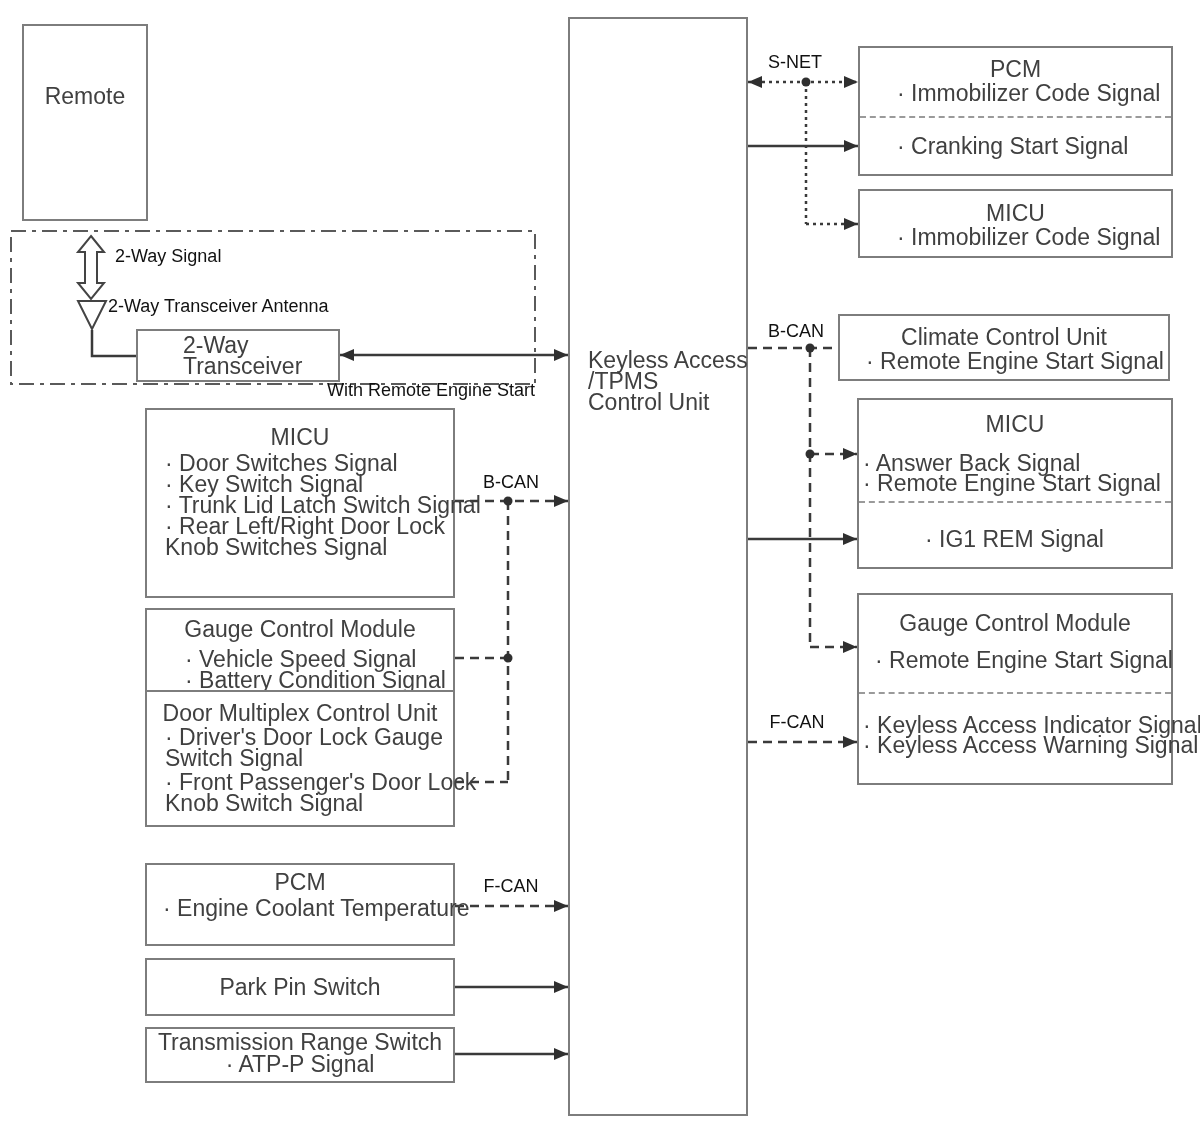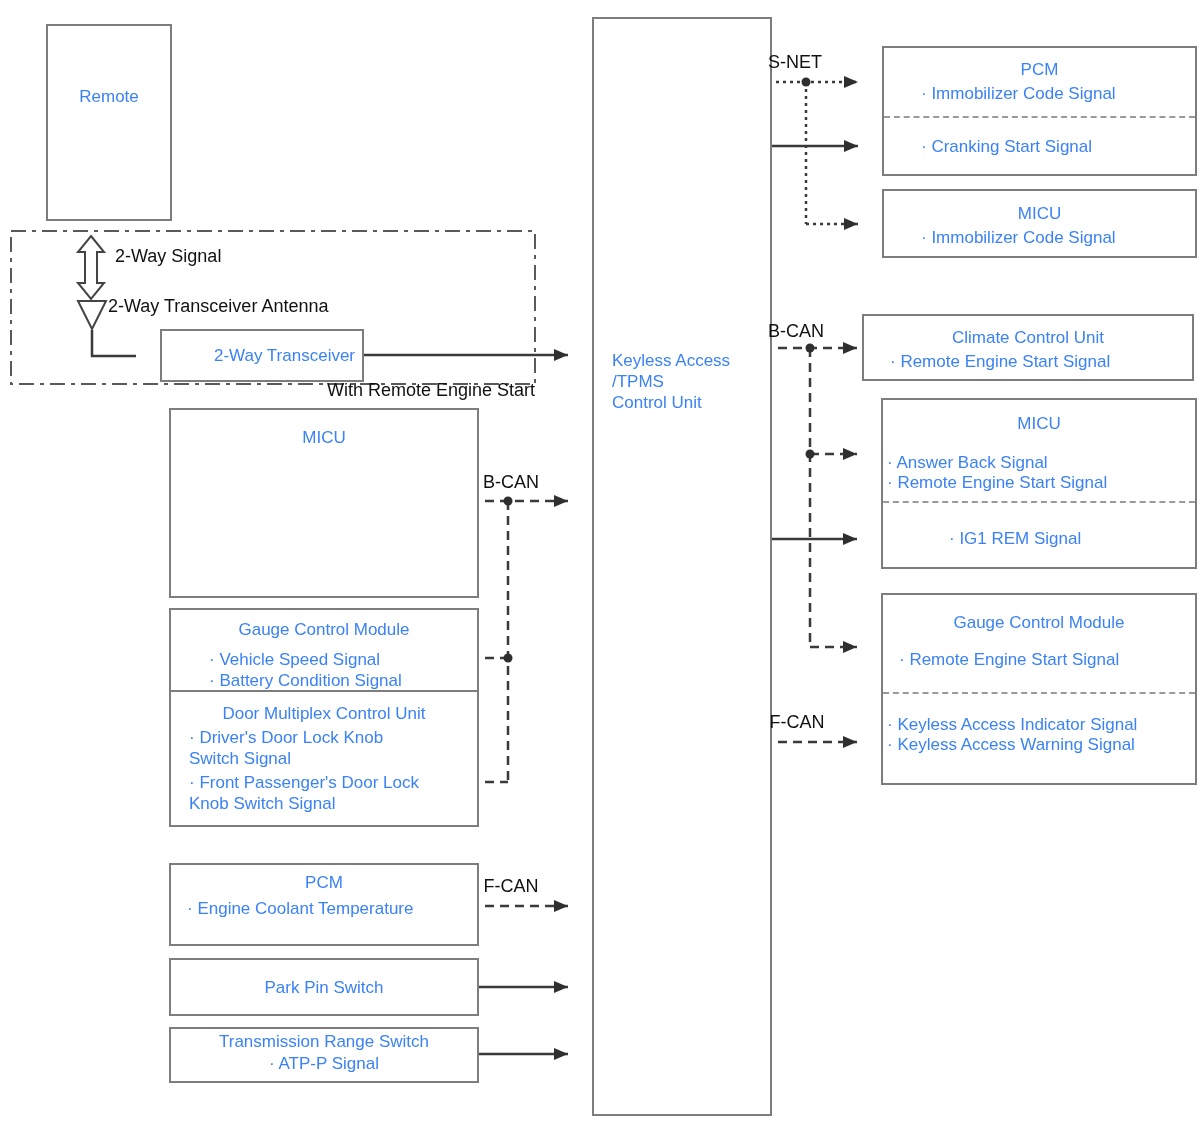--- a/index.html
+++ b/index.html
@@ -1,20 +1,20 @@
 <!DOCTYPE html>
 <html><head>
 <meta charset="utf-8">
 <style>
   html,body{margin:0;padding:0;background:#fff;}
   .canvas{position:relative;width:1200px;height:1138px;background:#fff;
           font-family:"Liberation Sans",sans-serif;color:#111;overflow:hidden;}
   svg.wires{position:absolute;left:0;top:0;width:1200px;height:1138px;}
   .box{position:absolute;background:#fff;border:2px solid #7d7d7d;box-sizing:border-box;
-       font-size:17px;line-height:21px;color:#3b82f6;margin-left:24px;}
+       font-size:23px;line-height:21px;color:#404040;}
   .box .title{text-align:center;}
   .abs{position:absolute;white-space:nowrap;}
   .ctr{left:0;width:100%;text-align:center;}
   .divider{position:absolute;left:0;right:0;border-top:2px dashed #9a9a9a;height:0;}
   .lbl{position:absolute;font-size:18px;line-height:20px;white-space:nowrap;color:#111;}
   .bullets{white-space:nowrap;}
 </style>
 </head>
 <body>
 
@@ -85,34 +85,41 @@
   </div>
 
   <div class="lbl" style="left:765px;top:52px;width:60px;text-align:center;">S-NET</div>
   <div class="lbl" style="left:765px;top:321px;width:62px;text-align:center;">B-CAN</div>
   <div class="lbl" style="left:766px;top:712px;width:62px;text-align:center;">F-CAN</div>
   <div class="lbl" style="left:480px;top:472px;width:62px;text-align:center;">B-CAN</div>
   <div class="lbl" style="left:480px;top:876px;width:62px;text-align:center;">F-CAN</div>
 
   <div class="box" style="left:145px;top:408px;width:310px;height:190px;padding:17px 8px 0 18px;">
     <div class="title" style="margin-left:-10px;">MICU</div>
+    <div class="bullets" style="margin-top:5px;">
+      <div>· Door Switches Signal</div>
+      <div>· Key Switch Signal</div>
+      <div>· Trunk Lid Latch Switch Signal</div>
+      <div>· Rear Left/Right Door Lock</div>
+      <div>Knob Switches Signal</div>
+    </div>
   </div>
 
   <div class="box" style="left:145px;top:608px;width:310px;height:95px;padding:9px 8px 0 38px;">
     <div class="title" style="margin-left:-30px;">Gauge Control Module</div>
     <div class="bullets" style="margin-top:9px;">
       <div>· Vehicle Speed Signal</div>
       <div>· Battery Condition Signal</div>
     </div>
   </div>
 
   <div class="box" style="left:145px;top:690px;width:310px;height:137px;padding:11px 8px 0 18px;">
     <div class="title" style="margin-left:-10px;">Door Multiplex Control Unit</div>
     <div class="bullets" style="margin-top:3px;">
-      <div>· Driver's Door Lock Knob</div>
+      <div>· Driver's Door Lock Gauge</div>
       <div>Switch Signal</div>
       <div style="margin-top:3px;">· Front Passenger's Door Lock</div>
       <div>Knob Switch Signal</div>
     </div>
   </div>
 
   <div class="box" style="left:145px;top:863px;width:310px;height:83px;padding:7px 8px 0 16px;">
     <div class="title" style="margin-left:-8px;">PCM</div>
     <div class="bullets" style="margin-top:5px;">
       <div>· Engine Coolant Temperature</div>

